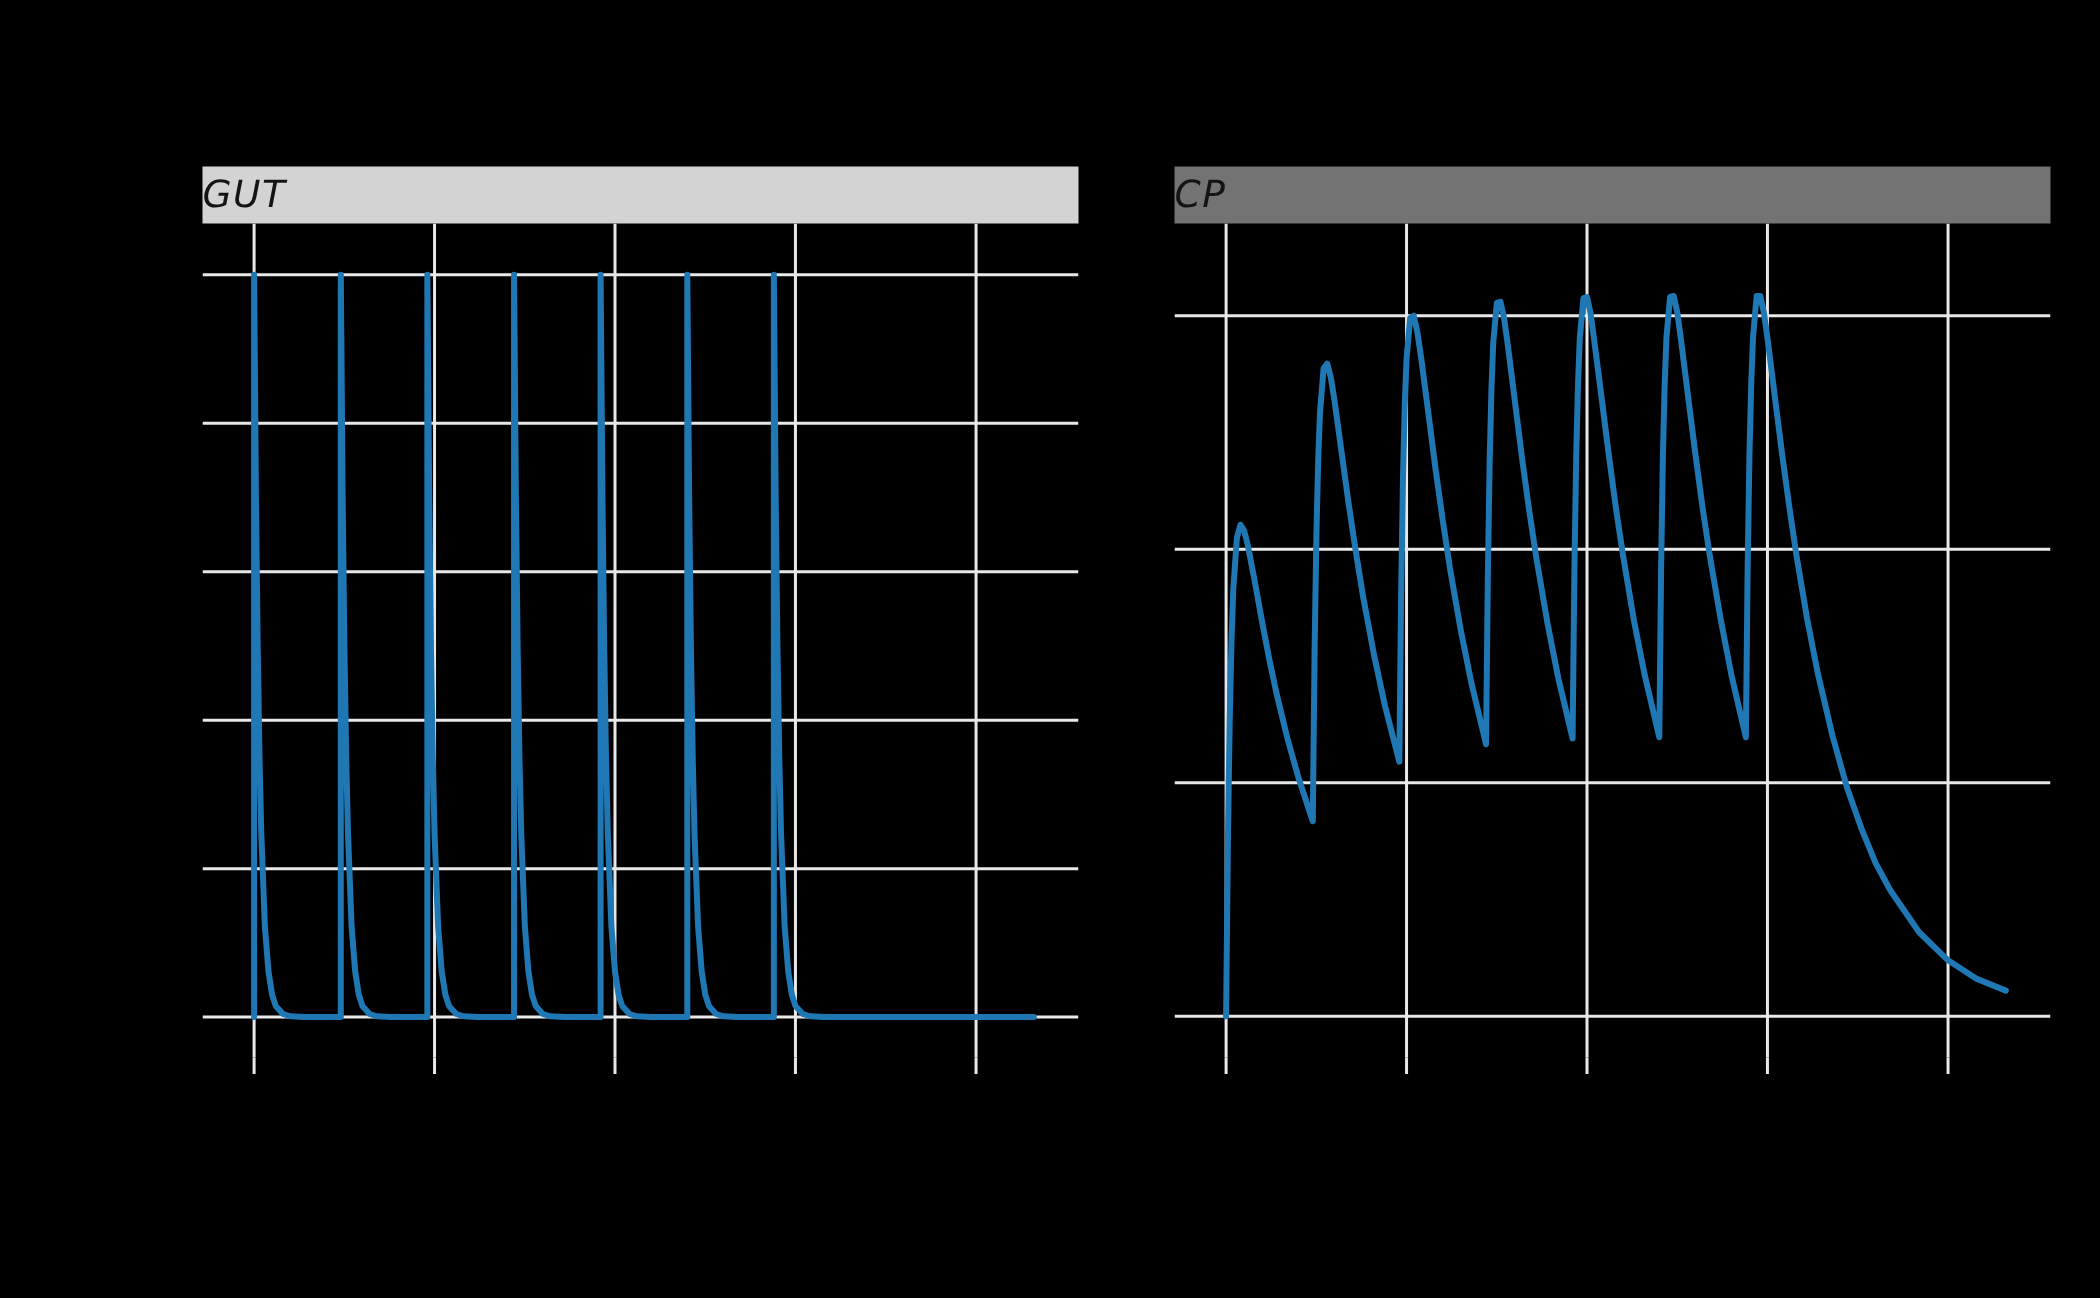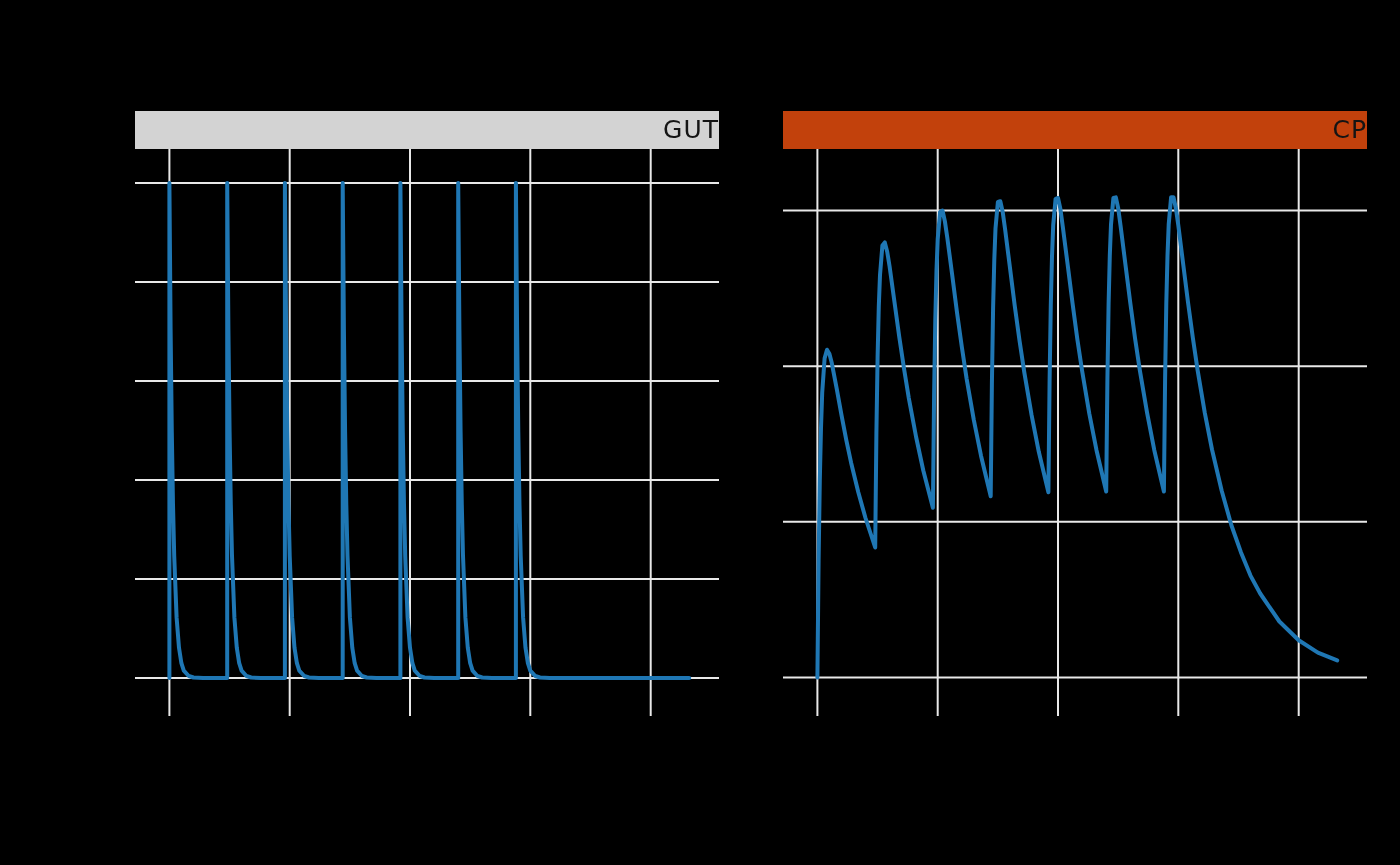--- a/index.html
+++ b/index.html
@@ -11,44 +11,45 @@
     overflow: hidden;
     font-family: "DejaVu Sans", sans-serif;
   }
   .strip {
     position: absolute;
     top: 111px;
     width: 584px;
     height: 38px;
     display: flex;
     align-items: center;
-    justify-content: flex-end;
+    justify-content: flex-start;
     font-size: 25px;
     line-height: 38px;
     letter-spacing: 1px;
+    font-style: italic;
   }
   .strip-gut { left: 135px; }
   .strip-cp  { left: 783px; }
   .panel-svg {
     position: absolute;
     top: 149px;
   }
   .panel-gut { left: 135px; }
   .panel-cp  { left: 783px; }
 </style>
 </head>
 <body style="background: rgb(0, 0, 0);">
 
 <div class="fig" style="background: rgb(0, 0, 0);">
 
   <div class="strip strip-gut" style="background: rgb(211, 211, 211); color: rgb(20, 20, 20);">
     <span>GUT</span>
   </div>
 
-  <div class="strip strip-cp" style="background: #c2410c; color: rgb(20, 20, 20);">
+  <div class="strip strip-cp" style="background: #737373; color: rgb(20, 20, 20);">
     <span>CP</span>
   </div>
 
   <svg class="panel-svg panel-gut" width="584" height="570">
       <line x1="0" x2="584" y1="529.0" y2="529.0" stroke="#e8e8e8" stroke-width="2"></line>
       <line x1="0" x2="584" y1="430.1" y2="430.1" stroke="#e8e8e8" stroke-width="2"></line>
       <line x1="0" x2="584" y1="331.1" y2="331.1" stroke="#e8e8e8" stroke-width="2"></line>
       <line x1="0" x2="584" y1="232.1" y2="232.1" stroke="#e8e8e8" stroke-width="2"></line>
       <line x1="0" x2="584" y1="133.1" y2="133.1" stroke="#e8e8e8" stroke-width="2"></line>
       <line x1="0" x2="584" y1="34.1" y2="34.1" stroke="#e8e8e8" stroke-width="2"></line>

